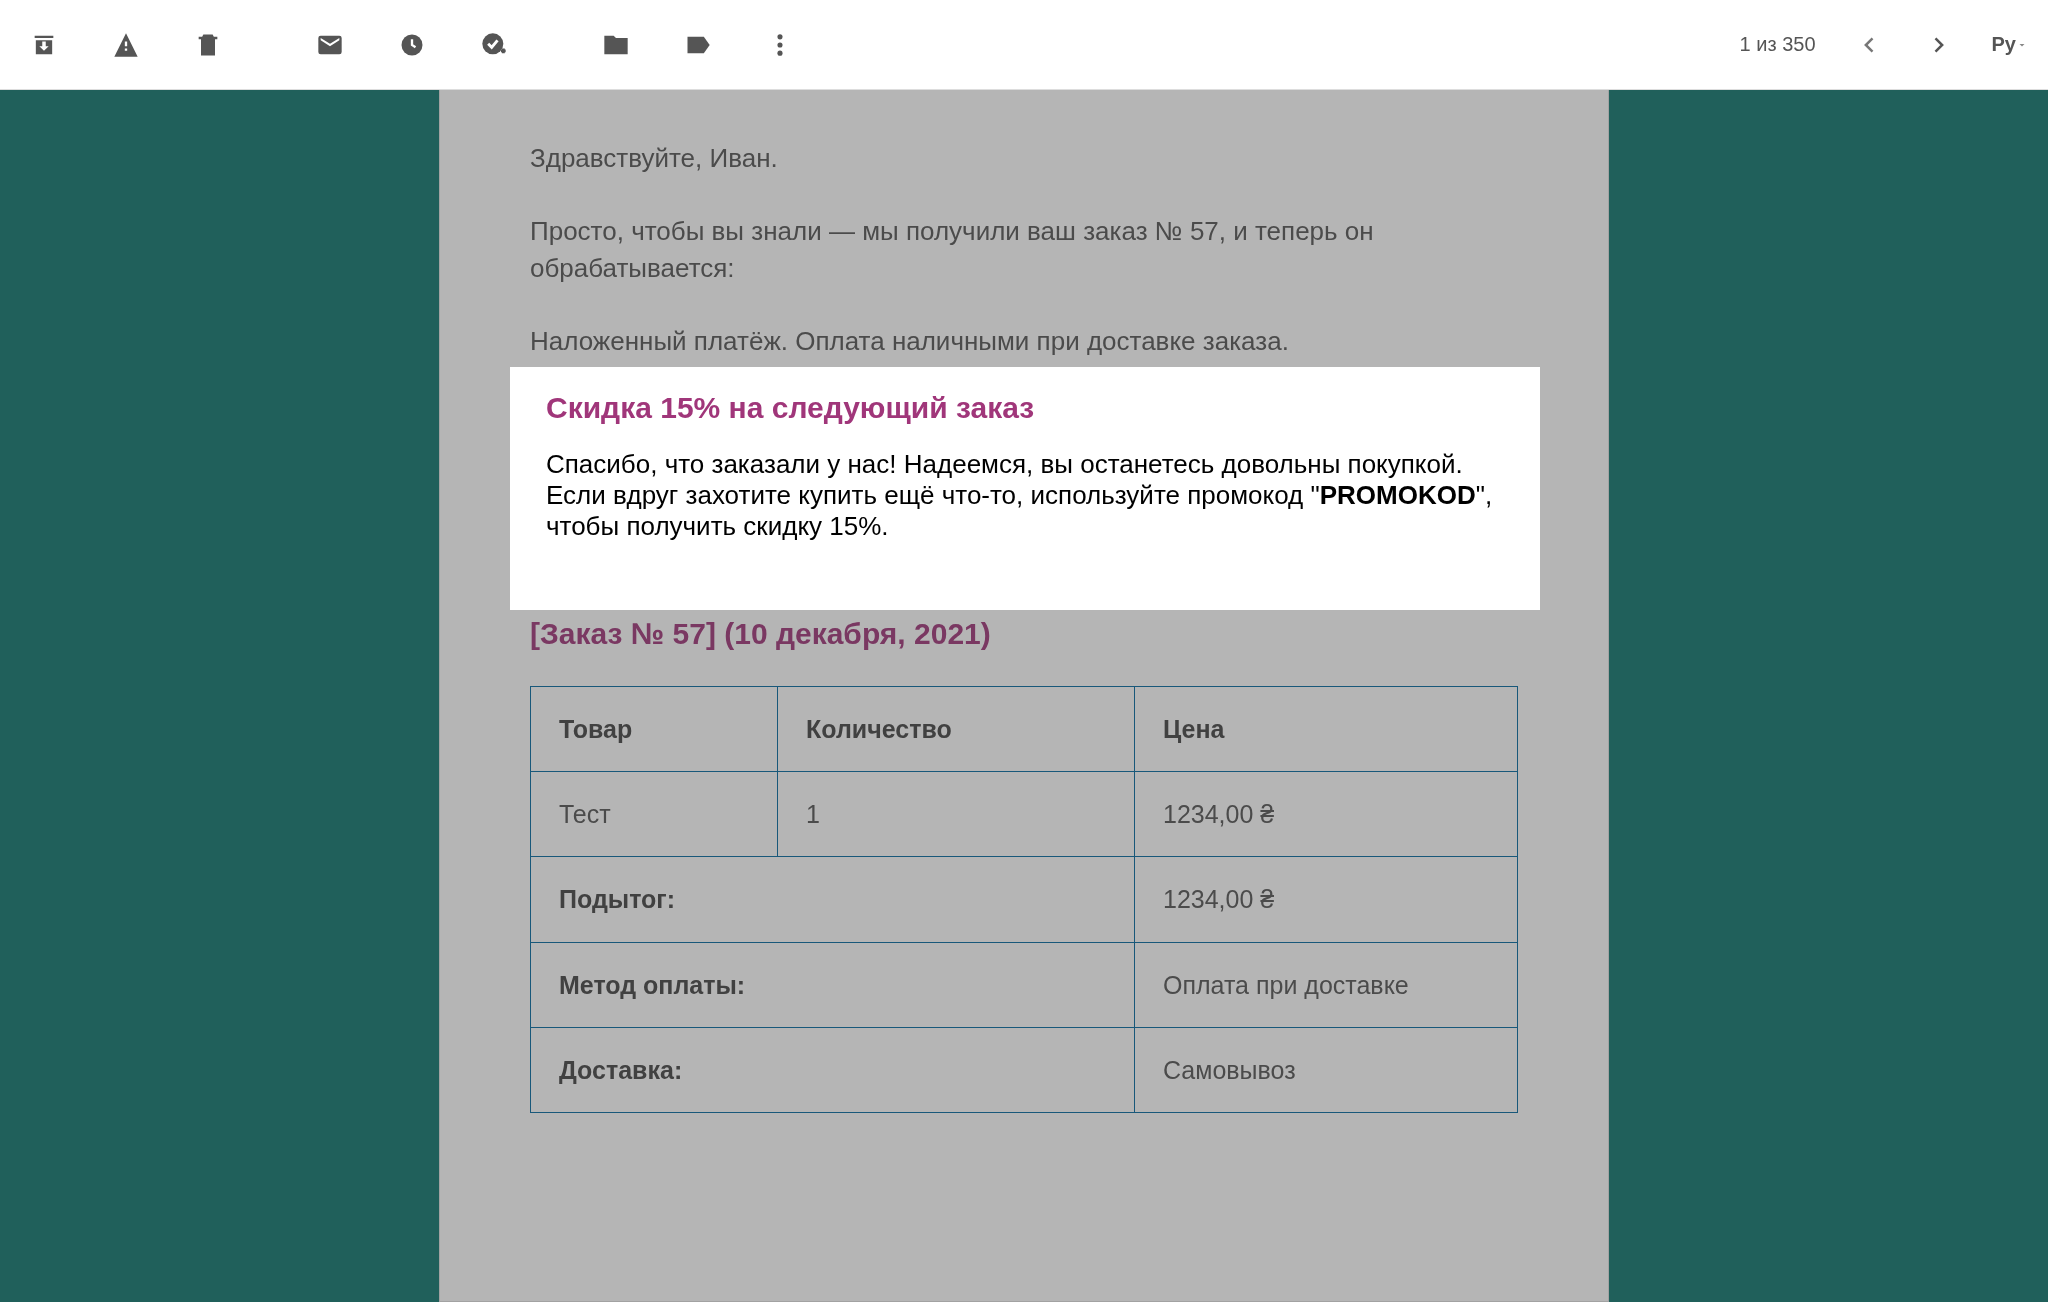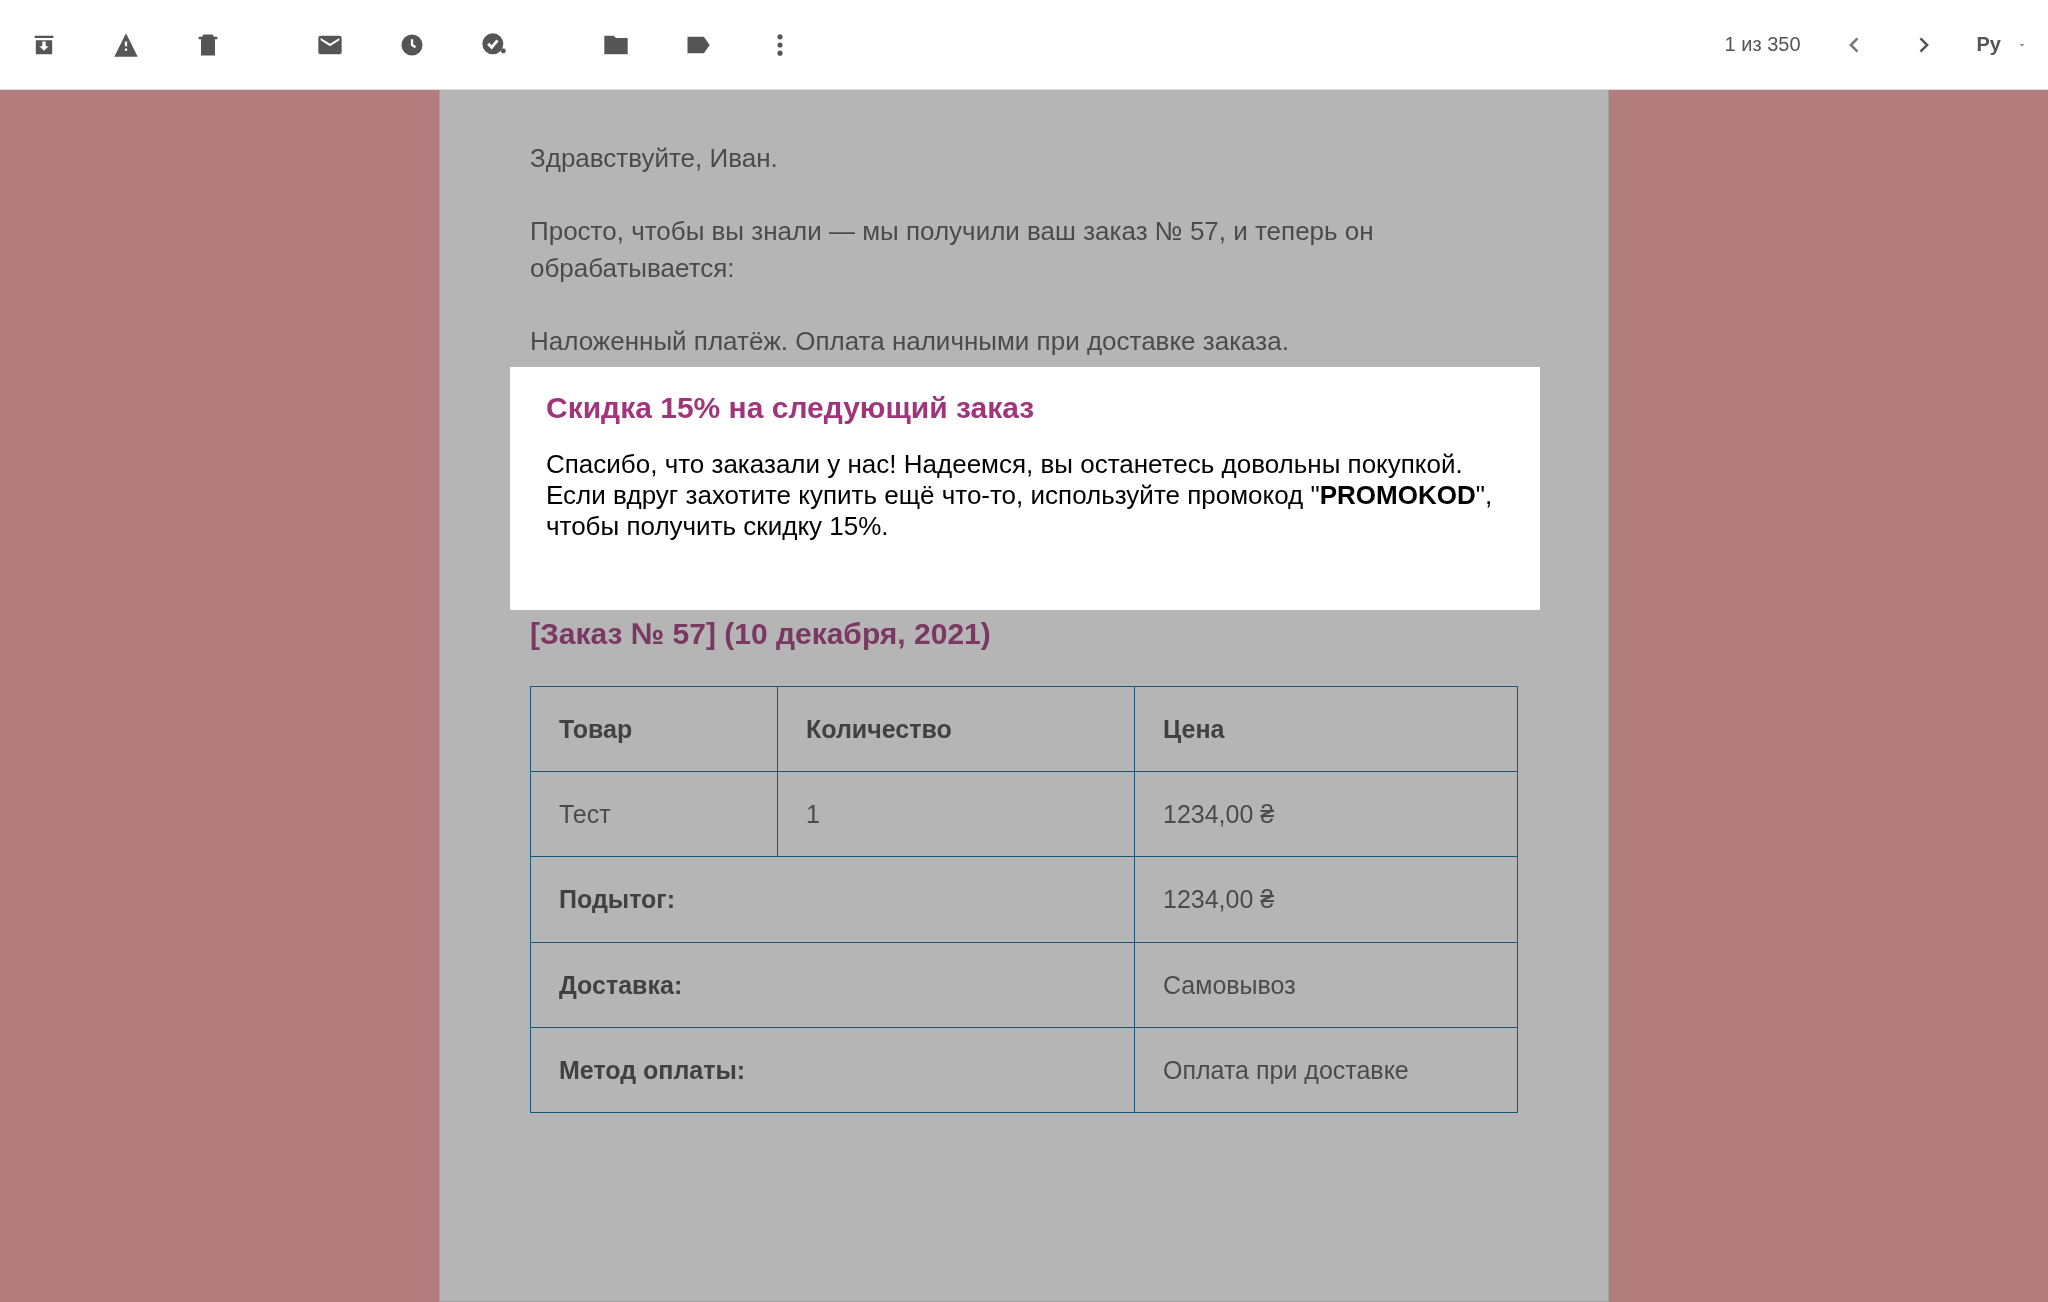--- a/index.html
+++ b/index.html
@@ -45,27 +45,27 @@
   .pagination-text {
     margin-right: 20px;
     color: #555;
     font-size: 20px;
   }
   .lang {
     font-weight: bold;
     margin-left: 20px;
     display: flex;
     align-items: center;
-    gap: 15px;
+    gap: 0;
   }
 
   .body-area {
     position: relative;
     height: calc(100% - 90px);
-    background: #fca5a5;
+    background: #0f766e;
     display: flex;
     justify-content: center;
   }
   .email-card {
     width: 1170px;
     background: #fff;
     border: 1px solid #e0e0e0;
     border-top: none;
     box-sizing: border-box;
     padding-top: 30px;
@@ -260,26 +260,26 @@
         <tr>
           <td>Тест</td>
           <td>1</td>
           <td>1234,00 ₴</td>
         </tr>
         <tr>
           <td colspan="2" class="label-cell">Подытог:</td>
           <td>1234,00 ₴</td>
         </tr>
         <tr>
+          <td colspan="2" class="label-cell">Метод оплаты:</td>
+          <td>Оплата при доставке</td>
+        </tr>
+        <tr>
           <td colspan="2" class="label-cell">Доставка:</td>
           <td>Самовывоз</td>
-        </tr>
-        <tr>
-          <td colspan="2" class="label-cell">Метод оплаты:</td>
-          <td>Оплата при доставке</td>
         </tr>
       </tbody>
         </table>
     </div>
   </div>
 
   <div class="dim-overlay"></div>
   <div class="highlight-window">
     <p class="promo-heading">Скидка 15% на следующий заказ</p>
     <p class="promo-text">

